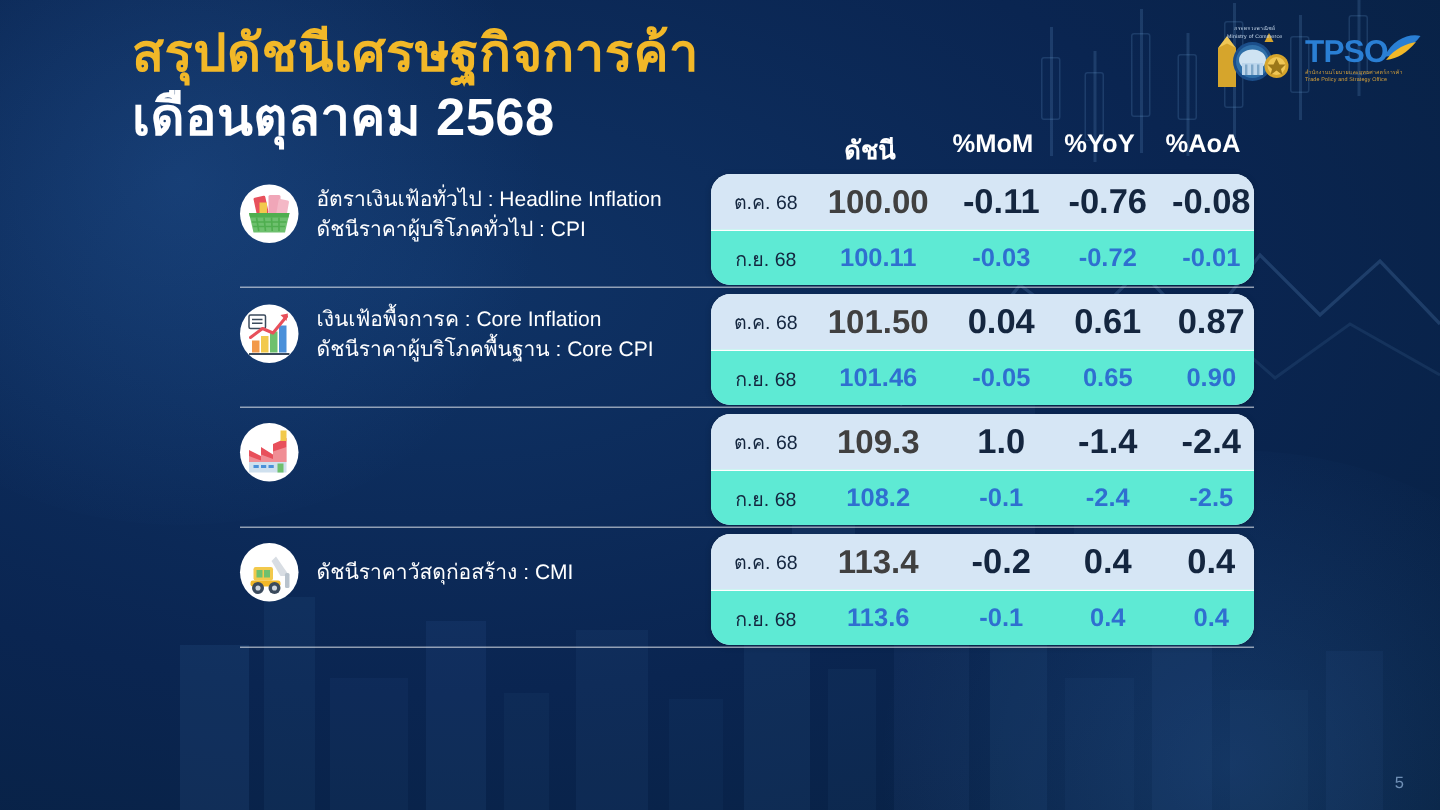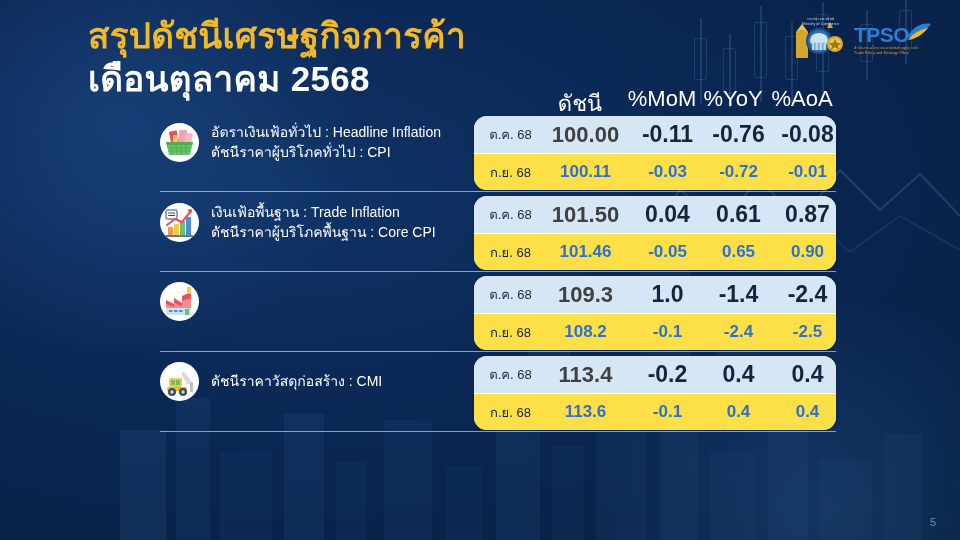--- a/index.html
+++ b/index.html
@@ -58,21 +58,21 @@
     font-size: 35px; font-weight: bold;
     color: #ffffff;
     letter-spacing: 0.3px;
     margin-top: 4px;
     white-space: nowrap;
   }
 
   
   .logos {
     position: absolute;
-    right: 28px; top: 18px;
+    right: 12px; top: 18px;
     display: flex; align-items: flex-start; gap: 10px;
   }
   .logo-105 { position: relative; width: 56px; height: 42px; }
   .logo-105 .lbl {
     position: absolute; top: -1px; left: 14px;
     font-size: 3.4px; color: #cfe0f2; white-space: nowrap;
     letter-spacing: 0.2px; text-align: center; line-height: 1.35;
   }
   .logo-tpso { position: relative; width: 78px; height: 42px; }
   .tpso-text {
@@ -86,21 +86,21 @@
     letter-spacing: 0.1px; white-space: nowrap;
   }
 
   
   .col-heads {
     position: absolute;
     left: 476px; top: 86px;
     width: 360px;
     display: flex;
     color: #ffffff;
-    font-size: 22px; font-weight: normal;
+    font-size: 17px; font-weight: bold;
   }
   .ch { text-align: center; }
   .ch.c0 { width: 58px; }
   .ch.c1 { width: 92px; }
   .ch.c2 { width: 72px; }
   .ch.c3 { width: 70px; }
   .ch.c4 { width: 68px; }
 
   .rows { position: absolute; left: 0; top: 112px; width: 960px; }
 
@@ -136,21 +136,21 @@
     position: absolute;
     left: 474px; top: 4px;
     width: 362px; height: 74px;
     background: #d6e6f5;
     border-radius: 13px;
     overflow: hidden;
     box-shadow: 0 1px 4px rgba(0,0,0,0.18);
   }
   .card-row { display: flex; align-items: center; height: 37px; }
   .card-row.top { background: #d6e6f5; }
-  .card-row.bot { background: #fde047; border-top: 1.5px solid #ffffff; }
+  .card-row.bot { background: #5eead4; border-top: 1.5px solid #ffffff; }
 
   .cell { text-align: center; padding-left: 15px; }
   .cell.c0 { width: 58px; }
   .cell.c1 { width: 92px; }
   .cell.c2 { width: 72px; }
   .cell.c3 { width: 70px; }
   .cell.c4 { width: 68px; }
 
   .top .cell.c0 { font-size: 13px; font-weight: normal; color: #14263f; }
   .top .cell.c1 { font-size: 22px; font-weight: bold; color: #404040; }
@@ -328,21 +328,21 @@
             <rect x="8" y="24" width="5" height="8" fill="#f2994a"></rect>
             <rect x="14" y="21" width="5" height="11" fill="#f2c94c"></rect>
             <rect x="20" y="18" width="5" height="14" fill="#6ec06e"></rect>
             <rect x="26" y="14" width="5" height="18" fill="#4a90d9"></rect>
             <path d="M7 22 L15 16 L22 19 L31 8" fill="none" stroke="#e8505b" stroke-width="2" stroke-linecap="round" stroke-linejoin="round"></path>
             <path d="M27 7 L32 6 L31 11 Z" fill="#e8505b"></path>
             <line x1="6" y1="33" x2="33" y2="33" stroke="#3b4a5c" stroke-width="1.4"></line>
           </svg>
         </div>
         <div class="label-text">
-          <span class="l1">เงินเฟ้อพื้นฐาน : Trade Inflation</span>
+          <span class="l1">เงินเฟ้อพื้จการค : Core Inflation</span>
           <span class="l2">ดัชนีราคาผู้บริโภคพื้นฐาน : Core CPI</span>
         </div>
       </div>
 
       <div class="card">
         <div class="card-row top">
           <div class="cell c0">ต.ค. 68</div>
           <div class="cell c1">101.50</div>
           <div class="cell c2">0.04</div>
           <div class="cell c3">0.61</div>

